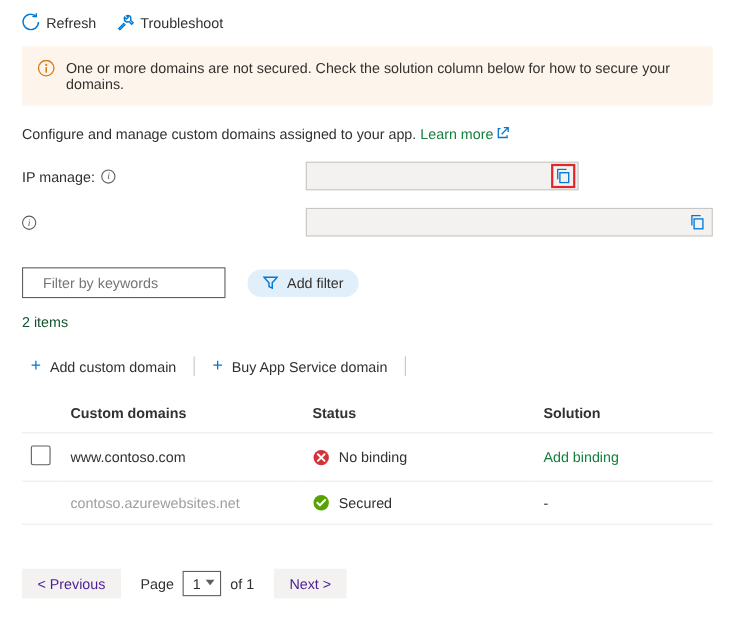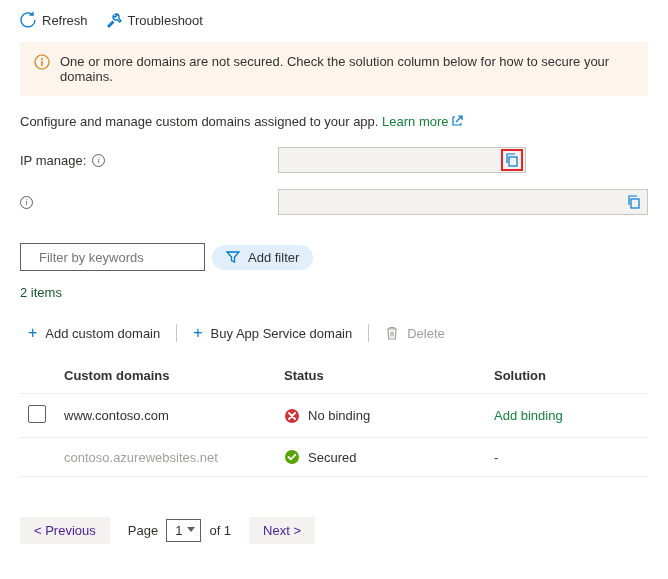--- a/index.html
+++ b/index.html
@@ -42,21 +42,21 @@
     justify-content: flex-end;
     padding-right: 4px;
   }
   .copy-btn {
     width: 18px; height: 18px;
     display: flex; align-items: center; justify-content: center;
     cursor: pointer;
   }
   .copy-btn.highlight { outline: 2px solid #e3252a; outline-offset: 0px; }
   .narrow-field { max-width: 248px; flex: none; width: 248px; }
-  .filter-row { display: flex; align-items: center; gap: 7px; margin-top: 28px; margin-bottom: 14px; }
+  .filter-row { display: flex; align-items: center; gap: 20px; margin-top: 28px; margin-bottom: 14px; }
   .search-box {
     display: flex; align-items: center; gap: 8px;
     border: 1px solid #605e5c; height: 28px; width: 185px;
     padding: 0 8px; color: #605e5c;
   }
   .search-box input { border: none; outline: none; font-size: 13px; color: #605e5c; flex: 1; background: transparent; }
   .add-filter-btn {
     display: flex; align-items: center; gap: 8px;
     background: #e1effa; border-radius: 14px;
     padding: 5px 14px; cursor: pointer; color: #323130;
@@ -165,26 +165,20 @@
   <div class="action-btn">
     <span class="plus">+</span>
     <span>Add custom domain</span>
   </div>
   <div class="divider"></div>
   <div class="action-btn">
     <span class="plus">+</span>
     <span>Buy App Service domain</span>
   </div>
   <div class="divider"></div>
-  <div class="action-btn disabled">
-    <svg width="14" height="14" viewBox="0 0 14 14" fill="none" stroke="#a19f9d" stroke-width="1.2">
-        <path d="M2 3h10M5 3V1.5h4V3M3 3l.7 10h6.6L11 3M6 5.5v5M8 5.5v5"></path>
-      </svg>
-    <span>Delete</span>
-  </div>
 </div>
 
 <table>
   <thead>
     <tr>
       <th class="checkbox-cell"></th>
       <th style="width:220px;">Custom domains</th>
       <th style="width:210px;">Status</th>
       <th>Solution</th>
     </tr>

